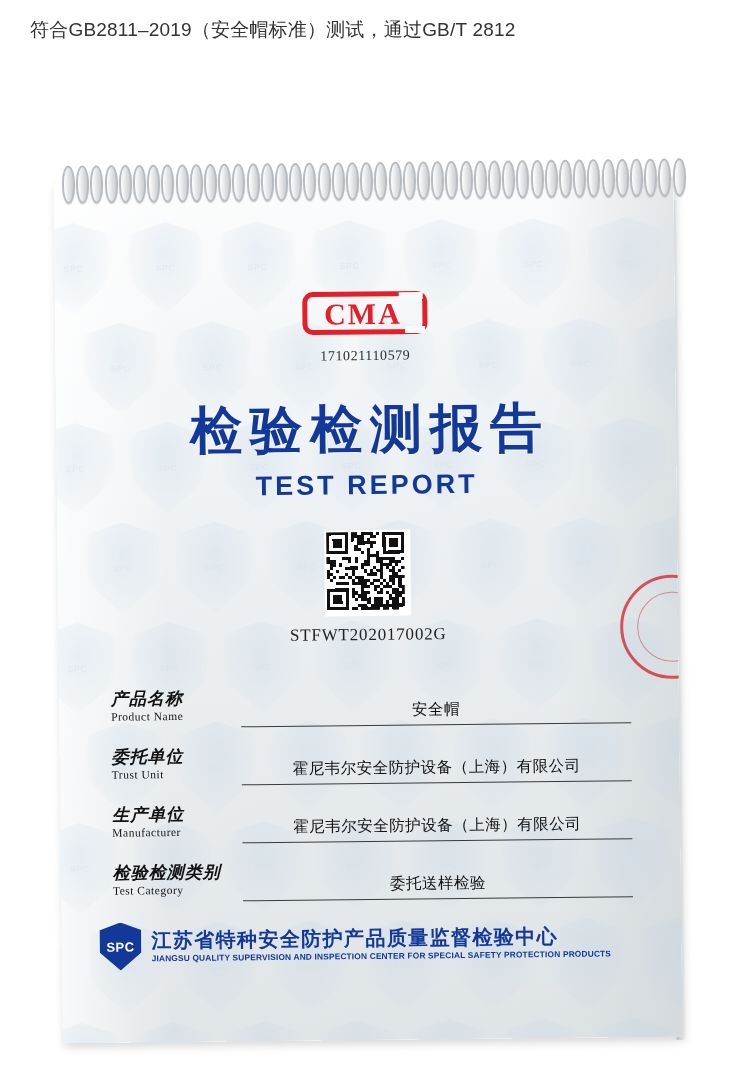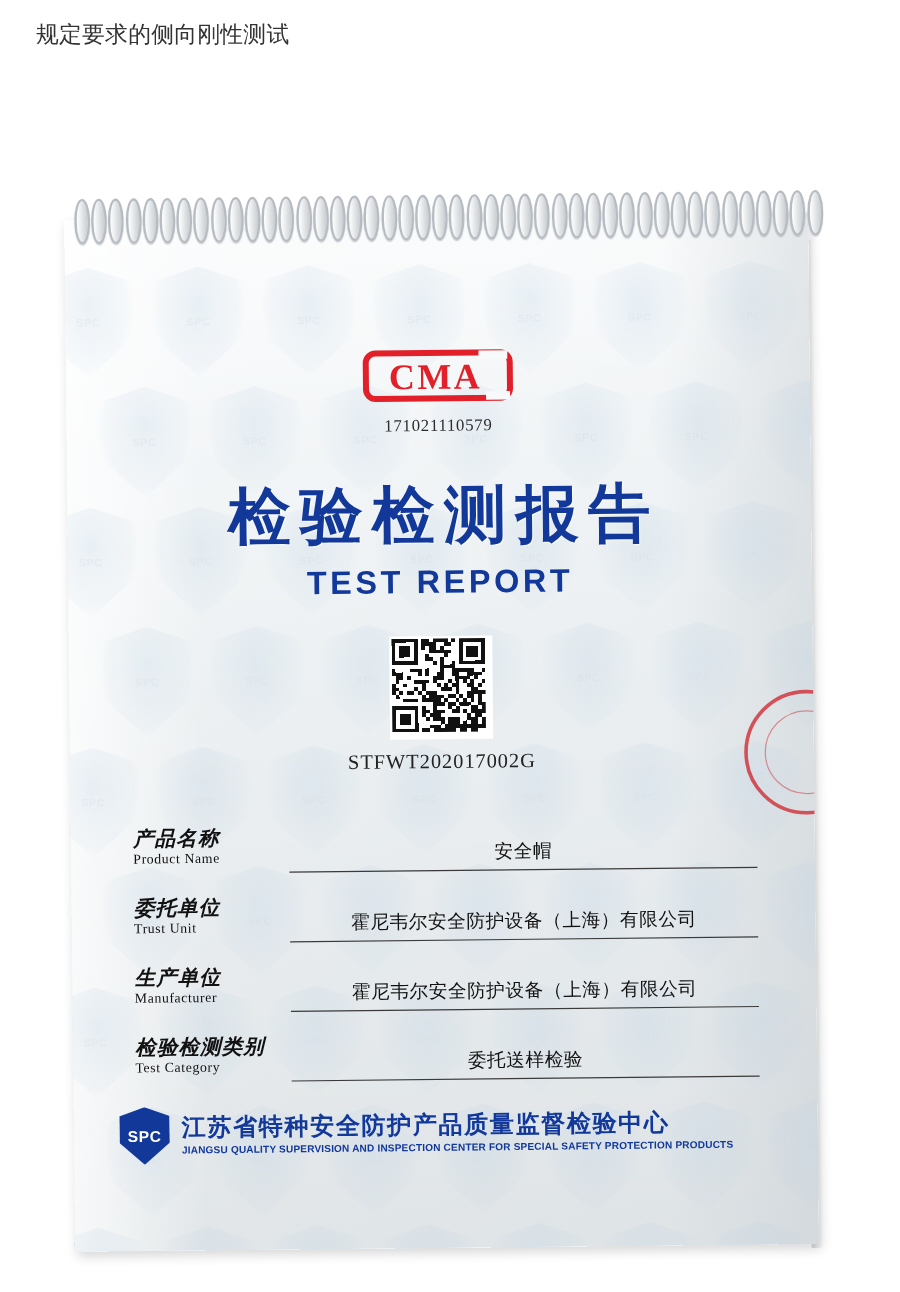--- a/index.html
+++ b/index.html
@@ -303,21 +303,21 @@
     width: 614px;
     height: 8px;
     background: linear-gradient(to bottom, #dfe3e6, #ffffff);
     transform: rotate(-0.6deg);
   }
 </style>
 </head>
 <body>
 
 <div class="caption">
-  <div>规定要求的侧向刚性测试</div>
+  <div>符合GB2811–2019（安全帽标准）测试，通过GB/T 2812</div>
 </div>
 
 <div class="report-wrap">
 
   <div class="page-shadow-right"></div>
   <div class="page-bottom-edge"></div>
 
   <div class="page">
 
     <div class="watermarks" id="watermarks">

